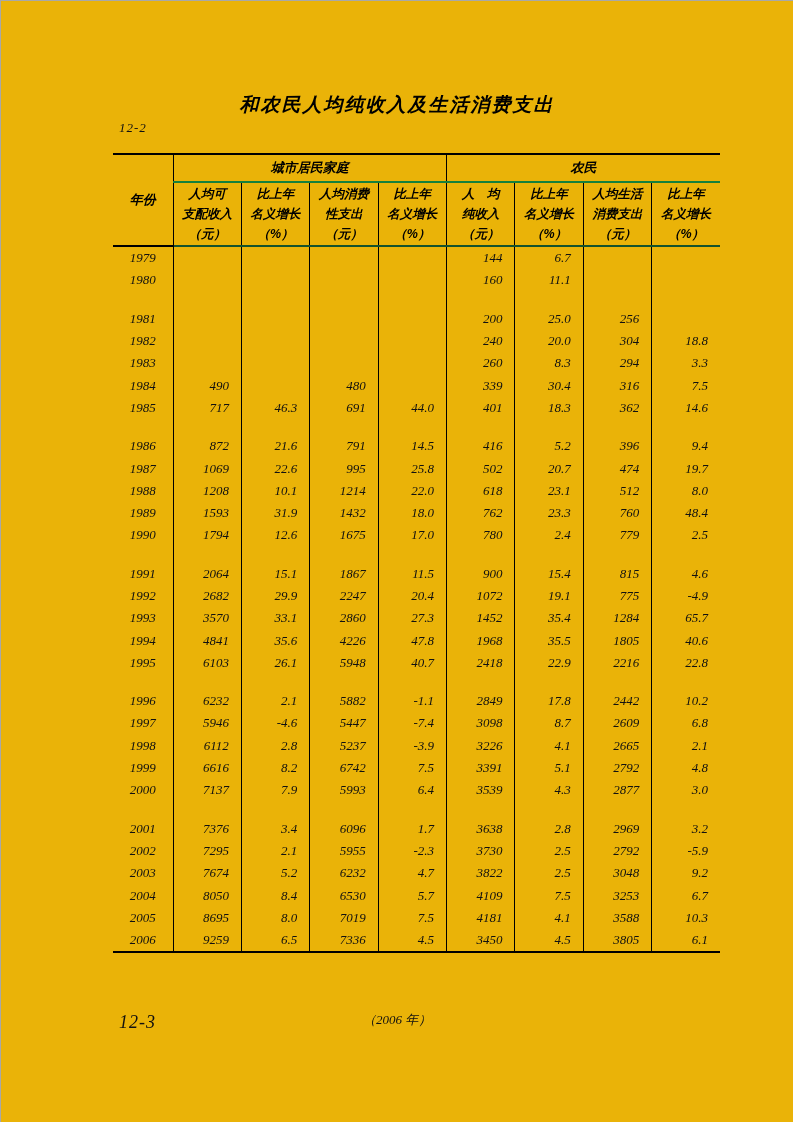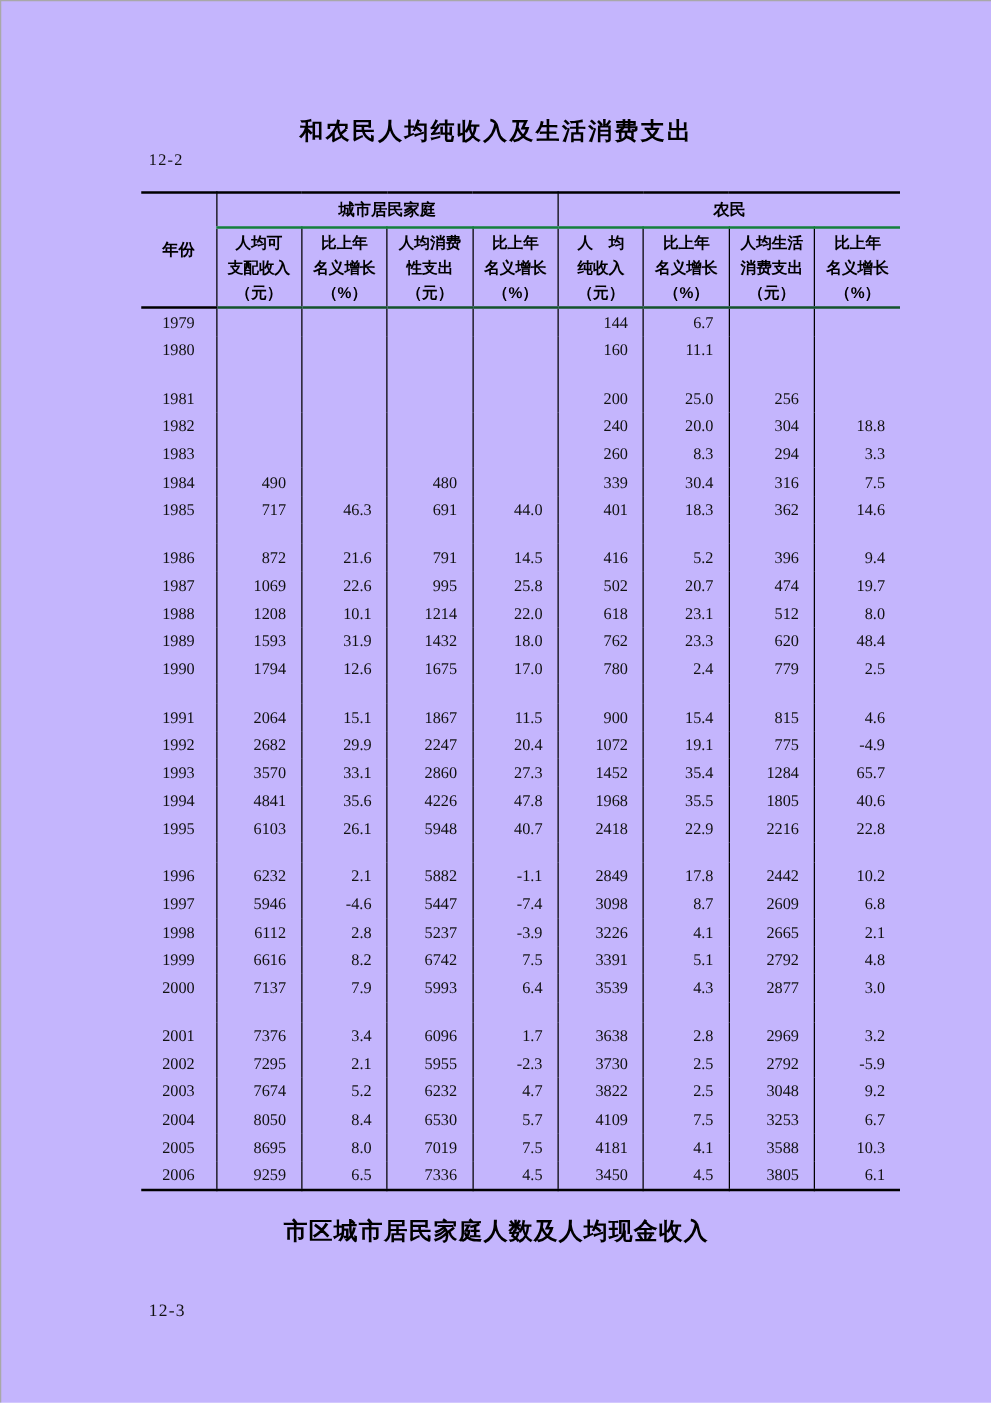--- a/index.html
+++ b/index.html
@@ -8,21 +8,22 @@
     background: #ffffff;
     color: #111;
     font-family: "Liberation Serif", "DejaVu Serif", serif;
     position: relative;
     overflow: hidden;
   }
   .page {
     position: absolute; inset: 0;
     border-top: 1px solid #a8a8a8;
     border-left: 1px solid #a8a8a8;
-    background: #c4b5fd;
+    background: #eab308;
+    font-style: italic;
   }
   .title {
     position: absolute; top: 91px; left: 0; width: 100%;
     margin: 0; text-align: center;
     font-family: "Liberation Sans", "DejaVu Sans", sans-serif;
     font-size: 19px; font-weight: bold; letter-spacing: 2px;
     color: #000;
   }
   .tableno {
     position: absolute; top: 119px; left: 118px;
@@ -75,22 +76,22 @@
   }
   .stat-table tbody tr.gap td { height: 13px; }
   .title2 {
     position: absolute; top: 971px; left: 0; width: 100%;
     margin: 0; text-align: center;
     font-family: "Liberation Sans", "DejaVu Sans", sans-serif;
     font-size: 19px; font-weight: bold; letter-spacing: 1px;
     color: #000;
   }
   .foot-tableno {
-    position: absolute; top: 1041px; left: 118px;
-    font-size: 14px; letter-spacing: 1px;
+    position: absolute; top: 1011px; left: 118px;
+    font-size: 18px; letter-spacing: 1px;
   }
   .foot-yearnote {
     position: absolute; top: 1010px; left: 0; width: 100%;
     text-align: center; font-size: 13px;
   }
 </style>
 </head>
 <body>
 
 <div class="page">
@@ -278,21 +279,21 @@
           <td>8.0</td>
         </tr>
         <tr>
           <td>1989</td>
           <td>1593</td>
           <td>31.9</td>
           <td>1432</td>
           <td>18.0</td>
           <td>762</td>
           <td>23.3</td>
-          <td>620</td>
+          <td>760</td>
           <td>48.4</td>
         </tr>
         <tr>
           <td>1990</td>
           <td>1794</td>
           <td>12.6</td>
           <td>1675</td>
           <td>17.0</td>
           <td>780</td>
           <td>2.4</td>
@@ -504,16 +505,16 @@
           <td>7336</td>
           <td>4.5</td>
           <td>3450</td>
           <td>4.5</td>
           <td>3805</td>
           <td>6.1</td>
         </tr>
       </tbody>
   </table>
 
-  <h2 class="title2">市区城市居民家庭人数及人均现金收入</h2>
   <div class="foot-tableno">12-3</div>
+  <div class="foot-yearnote">（2006 年）</div>
 
 </div>
 
 </body></html>

